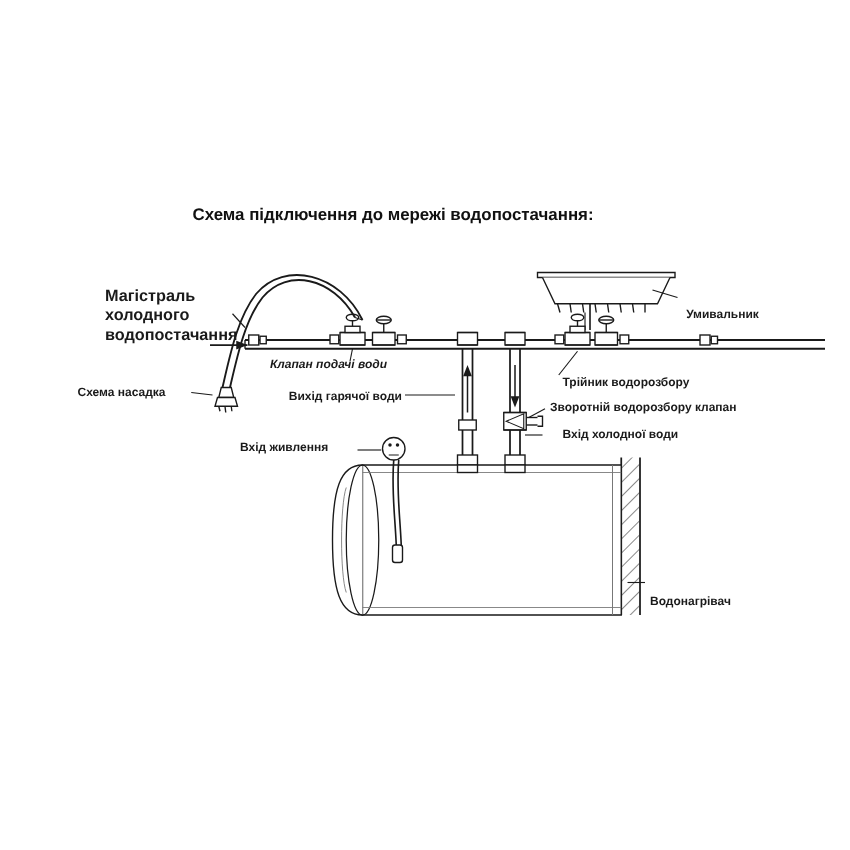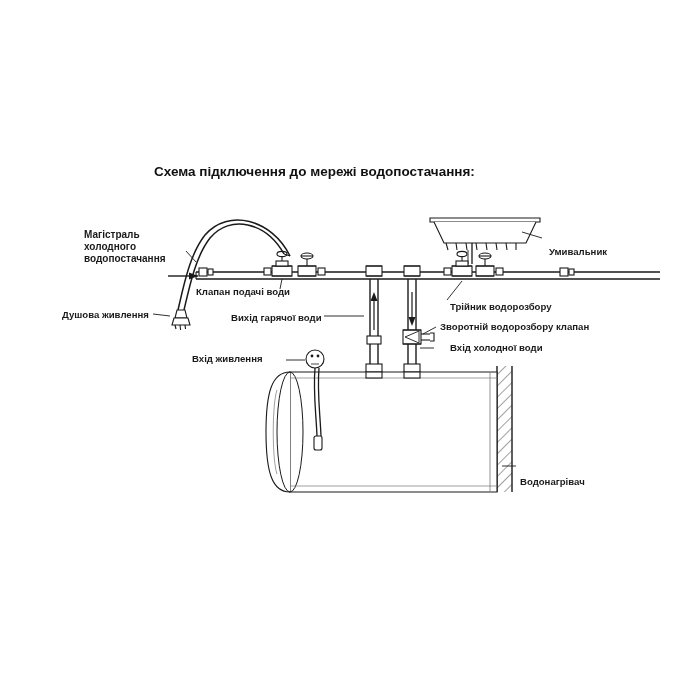--- a/index.html
+++ b/index.html
@@ -31,21 +31,21 @@
     line-height: 1.18;
   }
   .title {
     position: absolute;
     font-family: "Liberation Sans", sans-serif;
     font-weight: bold;
     font-size: 13.5px;
     color: #111111;
     white-space: pre;
   }
-  .lbl-sm { font-size: 10px; }
+  .lbl-sm { font-size: 13px; }
   .lbl-md { font-size: 9.6px; }
 </style>
 </head>
 <body>
 
 <div id="page">
 
   <div class="title" style="left:154px; top:164px;">Схема підключення до мережі водопостачання:</div>
 
   <svg id="diagram-svg" viewBox="0 0 680 680">
@@ -245,23 +245,23 @@
 
         <line x1="516" y1="466" x2="502" y2="466"></line>
       </g>
     </g>
   </svg>
 
   <div class="label lbl-sm" style="left:84px; top:229px;">Магістраль
 холодного
 водопостачання</div>
 
-  <div class="label lbl-md" style="left:62px; top:309px;">Душова живлення</div>
-
-  <div class="label lbl-md" style="left:196px; top:286px;">Клапан подачі води</div>
+  <div class="label lbl-md" style="left:62px; top:309px;">Схема насадка</div>
+
+  <div class="label lbl-md" style="left:216px; top:286px;font-style:italic;">Клапан подачі води</div>
 
   <div class="label lbl-md" style="left:231px; top:312px;">Вихід гарячої води</div>
 
   <div class="label lbl-md" style="left:192px; top:353px;">Вхід живлення</div>
 
   <div class="label lbl-md" style="left:549px; top:246px;">Умивальник</div>
 
   <div class="label lbl-md" style="left:450px; top:301px;text-align:right;">Трійник водорозбору</div>
 
   <div class="label lbl-md" style="left:440px; top:321px;">Зворотній водорозбору клапан</div>

